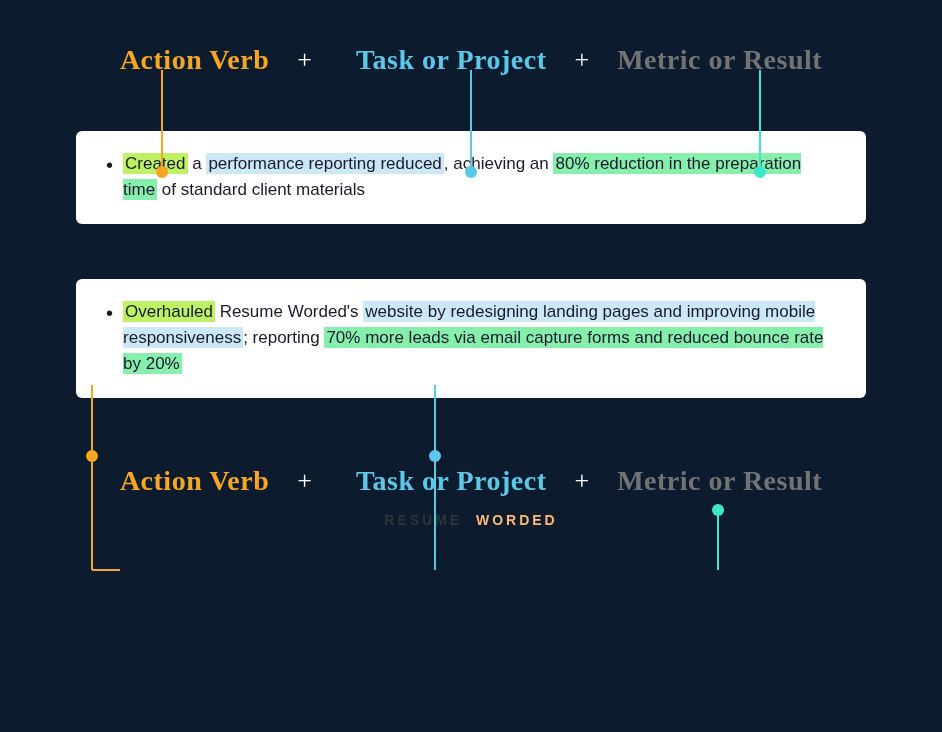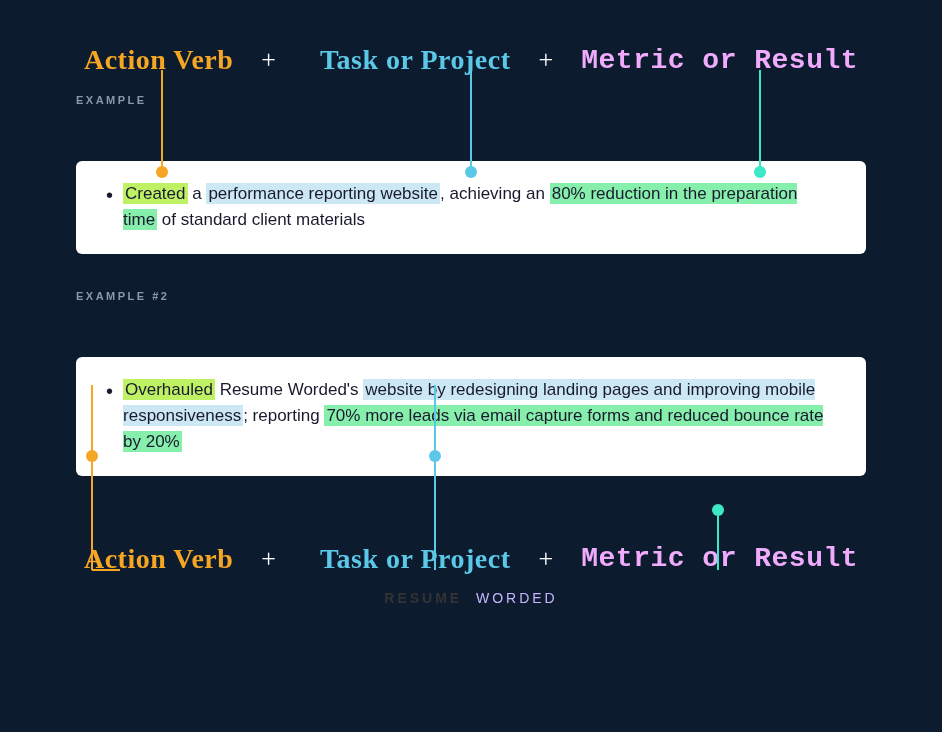--- a/index.html
+++ b/index.html
@@ -30,21 +30,21 @@
     }
 
     .formula-term {
       font-size: 28px;
       font-weight: 700;
       letter-spacing: 0.5px;
     }
 
     .term-orange { color: #f5a623; }
     .term-blue { color: #5bc8e8; margin-left: 16px; }
-    .term-teal { color: #f0abfc; font-family: Liberation Mono, monospace; }
+    .term-teal { color: #737373; }
 
     .plus-sign {
       color: white;
       font-size: 26px;
       font-weight: 400;
       margin: 0 28px;
     }
 
     
     .example-label {
@@ -136,55 +136,53 @@
       font-size: 14px;
       letter-spacing: 3px;
     }
 
     .footer-bold {
       font-weight: 700;
       color: #333;
     }
 
     .footer-light {
-      font-weight: 400;
-      color: #c4b5fd;
+      font-weight: 700;
+      color: #fdba74;
     }
 
     .section2 {
       margin-top: 18px;
     }
   </style>
 </head>
 <body>
 
 <div class="container">
 
   <div class="formula-row">
     <span class="formula-term term-orange">Action Verb</span>
     <span class="plus-sign">+</span>
     <span class="formula-term term-blue">Task or Project</span>
     <span class="plus-sign">+</span>
     <span class="formula-term term-teal">Metric or Result</span>
   </div>
 
-  <div class="example-label">EXAMPLE</div>
 
   <div class="connector-area" style="height:55px; margin:0 60px; position:relative;"></div>
 
   <div class="example-box">
     <p>
       <span class="bullet">•</span>
       <span>
-        <span class="highlight-orange">Created</span><span> a </span><span class="highlight-blue">performance reporting website</span><span>, achieving an </span><span class="highlight-teal">80% reduction in the preparation time</span><span> of standard client materials</span>
+        <span class="highlight-orange">Created</span><span> a </span><span class="highlight-blue">performance reporting reduced</span><span>, achieving an </span><span class="highlight-teal">80% reduction in the preparation time</span><span> of standard client materials</span>
       </span>
     </p>
   </div>
 
-  <div class="example-label section2">EXAMPLE #2</div>
 
   <div class="connector-area" style="height:55px; margin:0 60px; position:relative;"></div>
 
   <div class="example-box">
     <p>
       <span class="bullet">•</span>
       <span>
         <span class="highlight-orange">Overhauled</span><span> Resume Worded's </span><span class="highlight-blue">website by redesigning landing pages and improving mobile responsiveness</span><span>; reporting </span><span class="highlight-teal">70% more leads via email capture forms and reduced bounce rate by 20%</span>
       </span>
     </p>

